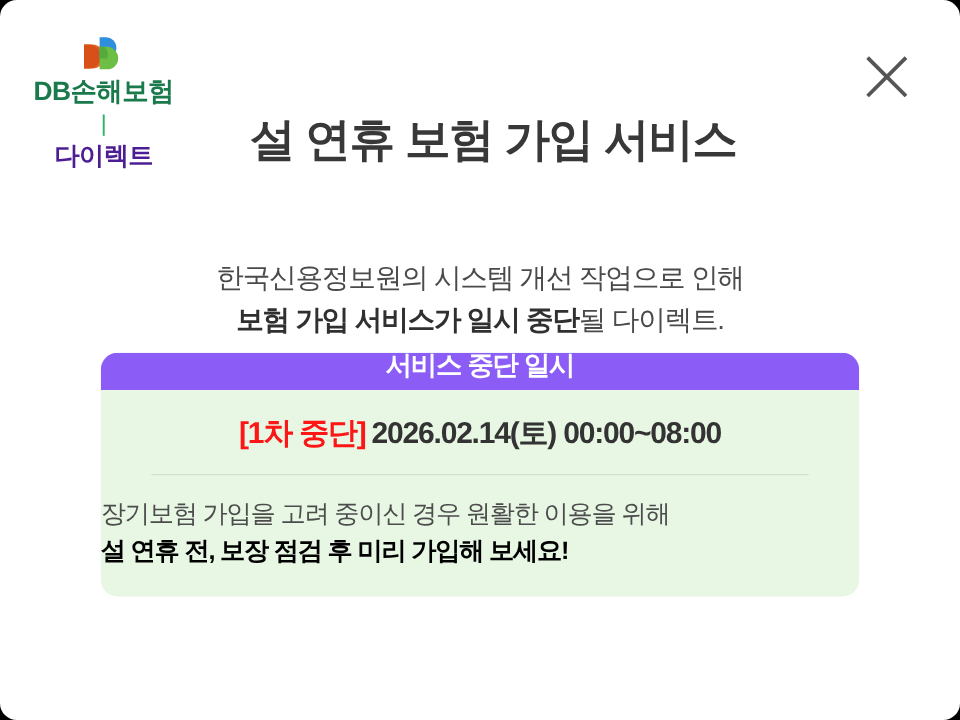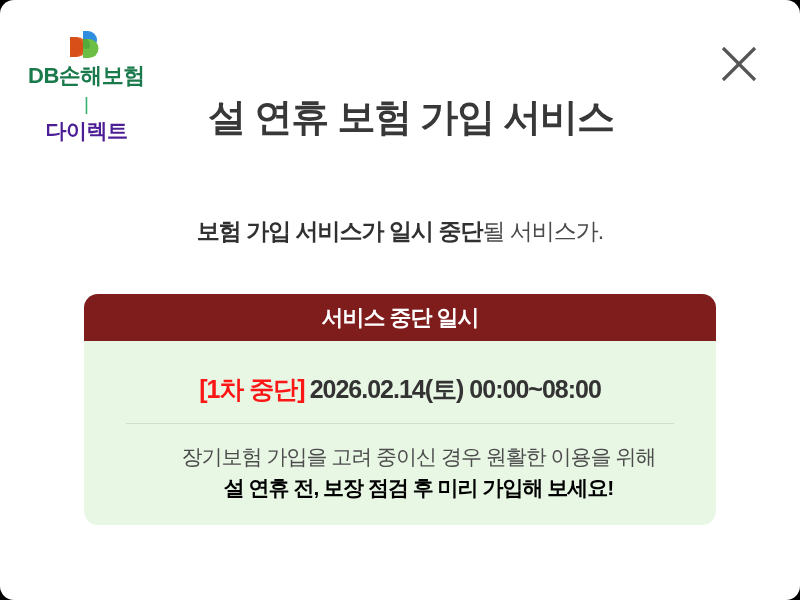--- a/index.html
+++ b/index.html
@@ -127,39 +127,39 @@
   .info-panel {
     position: absolute;
     top: 294px;
     left: 84px;
     width: 632px;
     border-radius: 14px;
     overflow: hidden;
     background: #e8f6e4;
   }
   .panel-header {
-    background: #7f1d1d;
-    height: 47px;
+    background: #8b5cf6;
+    height: 31px;
     display: flex;
-    align-items: center;
+    align-items: flex-start;
     justify-content: center;
   }
   .panel-header-text {
     color: #ffffff;
     font-size: 22px;
     font-weight: 700;
     letter-spacing: -1px;
     line-height: 1;
   }
   .panel-body {
     padding: 18px 0 22px 0;
   }
 
   .schedule-list {
-    margin: 12px;
+    margin: 0;
     padding: 0;
     list-style: none;
     text-align: center;
   }
   .schedule-row {
     font-size: 25px;
     letter-spacing: -1px;
     line-height: 1.45;
     white-space: nowrap;
   }
@@ -174,22 +174,20 @@
   }
 
   .panel-divider {
     height: 1px;
     background: #cfdfc9;
     margin: 16px 42px 0 42px;
   }
 
   .panel-note {
     margin-top: 17px;
-    text-align: center;
-    padding-left: 37px;
   }
   .note-line {
     display: block;
     font-size: 21px;
     color: #4c4c4c;
     letter-spacing: -1px;
     line-height: 1.48;
   }
   .note-strong {
     font-weight: 700;
@@ -219,21 +217,22 @@
       <line x1="7" y1="7" x2="39" y2="39" stroke="#555555" stroke-width="3.2" stroke-linecap="butt"></line>
       <line x1="39" y1="7" x2="7" y2="39" stroke="#555555" stroke-width="3.2" stroke-linecap="butt"></line>
     </svg>
   </button>
 
   <div class="headline">
     <span class="headline-line1">설 연휴 보험 가입 서비스</span>
   </div>
 
   <div class="description">
-    <span class="desc-line"><span class="desc-strong">보험 가입 서비스가 일시 중단</span><span>될 서비스가.</span></span>
+    <span class="desc-line">한국신용정보원의 시스템 개선 작업으로 인해</span>
+    <span class="desc-line"><span class="desc-strong">보험 가입 서비스가 일시 중단</span><span>될 다이렉트.</span></span>
   </div>
 
   <div class="info-panel">
     <div class="panel-header">
       <span class="panel-header-text">서비스 중단 일시</span>
     </div>
     <div class="panel-body">
       <ul class="schedule-list">
         <li class="schedule-row">
           <span class="schedule-label">[1차 중단]</span><span class="schedule-value">2026.02.14(토) 00:00~08:00</span>

